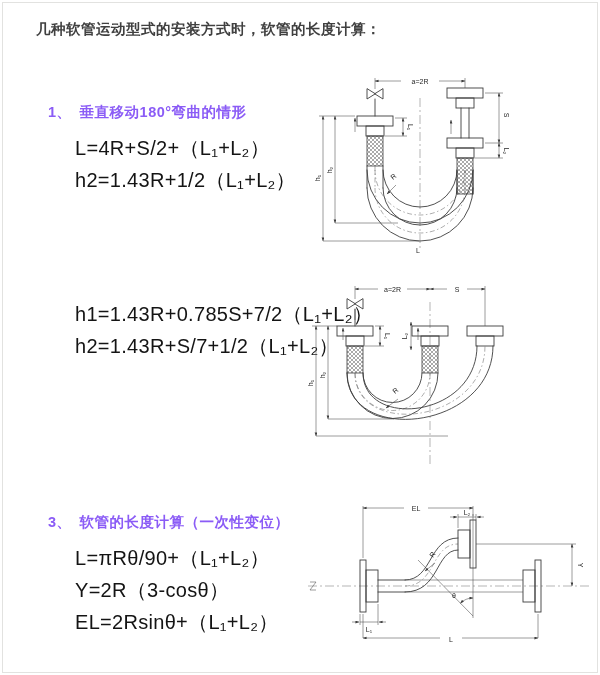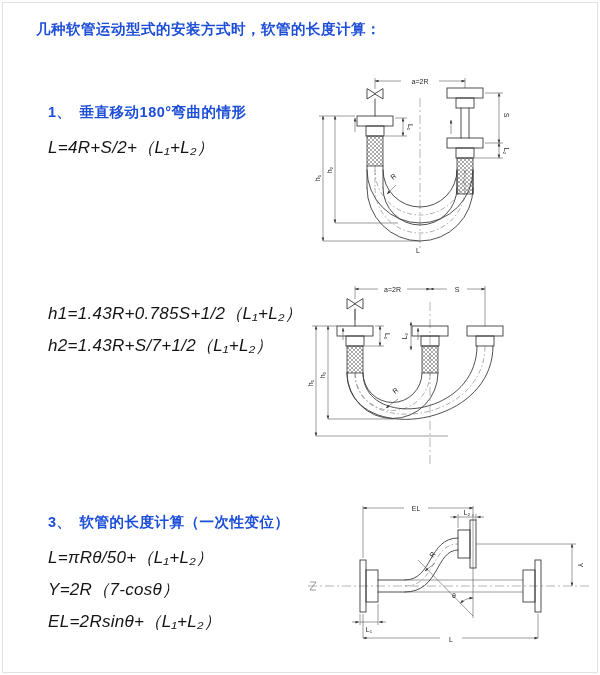--- a/index.html
+++ b/index.html
@@ -4,26 +4,26 @@
 <style>
   html,body{margin:0;padding:0;}
   body{
     width:600px;height:675px;position:relative;background:#ffffff;
     font-family:"Liberation Sans","DejaVu Sans",sans-serif;
     color:#151515;overflow:hidden;
   }
   .frame{position:absolute;inset:2px;border:1px solid #e2e2e0;pointer-events:none;}
   .title{
     position:absolute;left:36px;top:20px;width:540px;
-    font-size:14.5px;font-weight:bold;letter-spacing:.5px;color:#1d4ed8;
+    font-size:14.5px;font-weight:bold;letter-spacing:.5px;color:#404040;
   }
   .section{position:absolute;left:48px;}
-  .sec-head{font-size:14.5px;font-weight:bold;letter-spacing:.5px;color:#1d4ed8;margin-bottom:10px;white-space:nowrap;}
+  .sec-head{font-size:14.5px;font-weight:bold;letter-spacing:.5px;color:#8b5cf6;margin-bottom:10px;white-space:nowrap;}
   .sec-num{margin-right:8px;}
-  .formula{font-size:17px;line-height:32px;letter-spacing:.3px;color:#141414;white-space:nowrap;font-style:italic;}
+  .formula{font-size:20px;line-height:32px;letter-spacing:.3px;color:#141414;margin-left:27px;white-space:nowrap;}
   .diagram{position:absolute;}
   svg{display:block;}
   svg text{fill:#262626;font-size:7px;font-family:"Liberation Sans","DejaVu Sans",sans-serif;}
   .ln{stroke:#3d3d3d;stroke-width:.9;fill:none;stroke-linecap:round;}
   .th{stroke:#4a4a4a;stroke-width:.55;fill:none;}
   .cl{stroke:#6a6a6a;stroke-width:.5;fill:none;stroke-dasharray:9 3 2 3;}
   .hd{stroke:#5a5a5a;stroke-width:.5;fill:none;stroke-dasharray:5 2.5 1.5 2.5;}
   .braid{stroke:#3d3d3d;stroke-width:.8;}
 </style>
 </head>
@@ -31,33 +31,34 @@
 
 <div class="frame"></div>
 
 <div class="title">几种软管运动型式的安装方式时，软管的长度计算：</div>
 
 <div class="section" style="top:103px;">
   <div class="sec-head">
     <span class="sec-num">1、</span><span>垂直移动180°弯曲的情形</span>
   </div>
   <div class="formula">L=4R+S/2+（L₁+L₂）</div>
+  <div class="formula">h2=1.43R+1/2（L₁+L₂）</div>
 </div>
 
 <div class="section" style="top:298px;">
-  <div class="formula">h1=1.43R+0.785S+1/2（L₁+L₂）</div>
+  <div class="formula">h1=1.43R+0.785S+7/2（L₁+L₂）</div>
   <div class="formula">h2=1.43R+S/7+1/2（L₁+L₂）</div>
 </div>
 
 <div class="section" style="top:513px;">
   <div class="sec-head">
     <span class="sec-num">3、</span><span>软管的长度计算（一次性变位）</span>
   </div>
-  <div class="formula">L=πRθ/50+（L₁+L₂）</div>
-  <div class="formula">Y=2R（7-cosθ）</div>
+  <div class="formula">L=πRθ/90+（L₁+L₂）</div>
+  <div class="formula">Y=2R（3-cosθ）</div>
   <div class="formula">EL=2Rsinθ+（L₁+L₂）</div>
 </div>
 
 <div class="diagram" style="left:303px;top:70px;">
 <svg width="287" height="188" viewBox="0 0 287 188">
   <defs>
     <pattern id="bp1" patternUnits="userSpaceOnUse" width="4" height="4">
       <path d="M0 4 L4 0 M0 0 L4 4" stroke="#555" stroke-width="0.5"></path>
     </pattern>
     <marker id="ar1" markerWidth="8" markerHeight="6" refX="6.5" refY="2.5" orient="auto-start-reverse">

